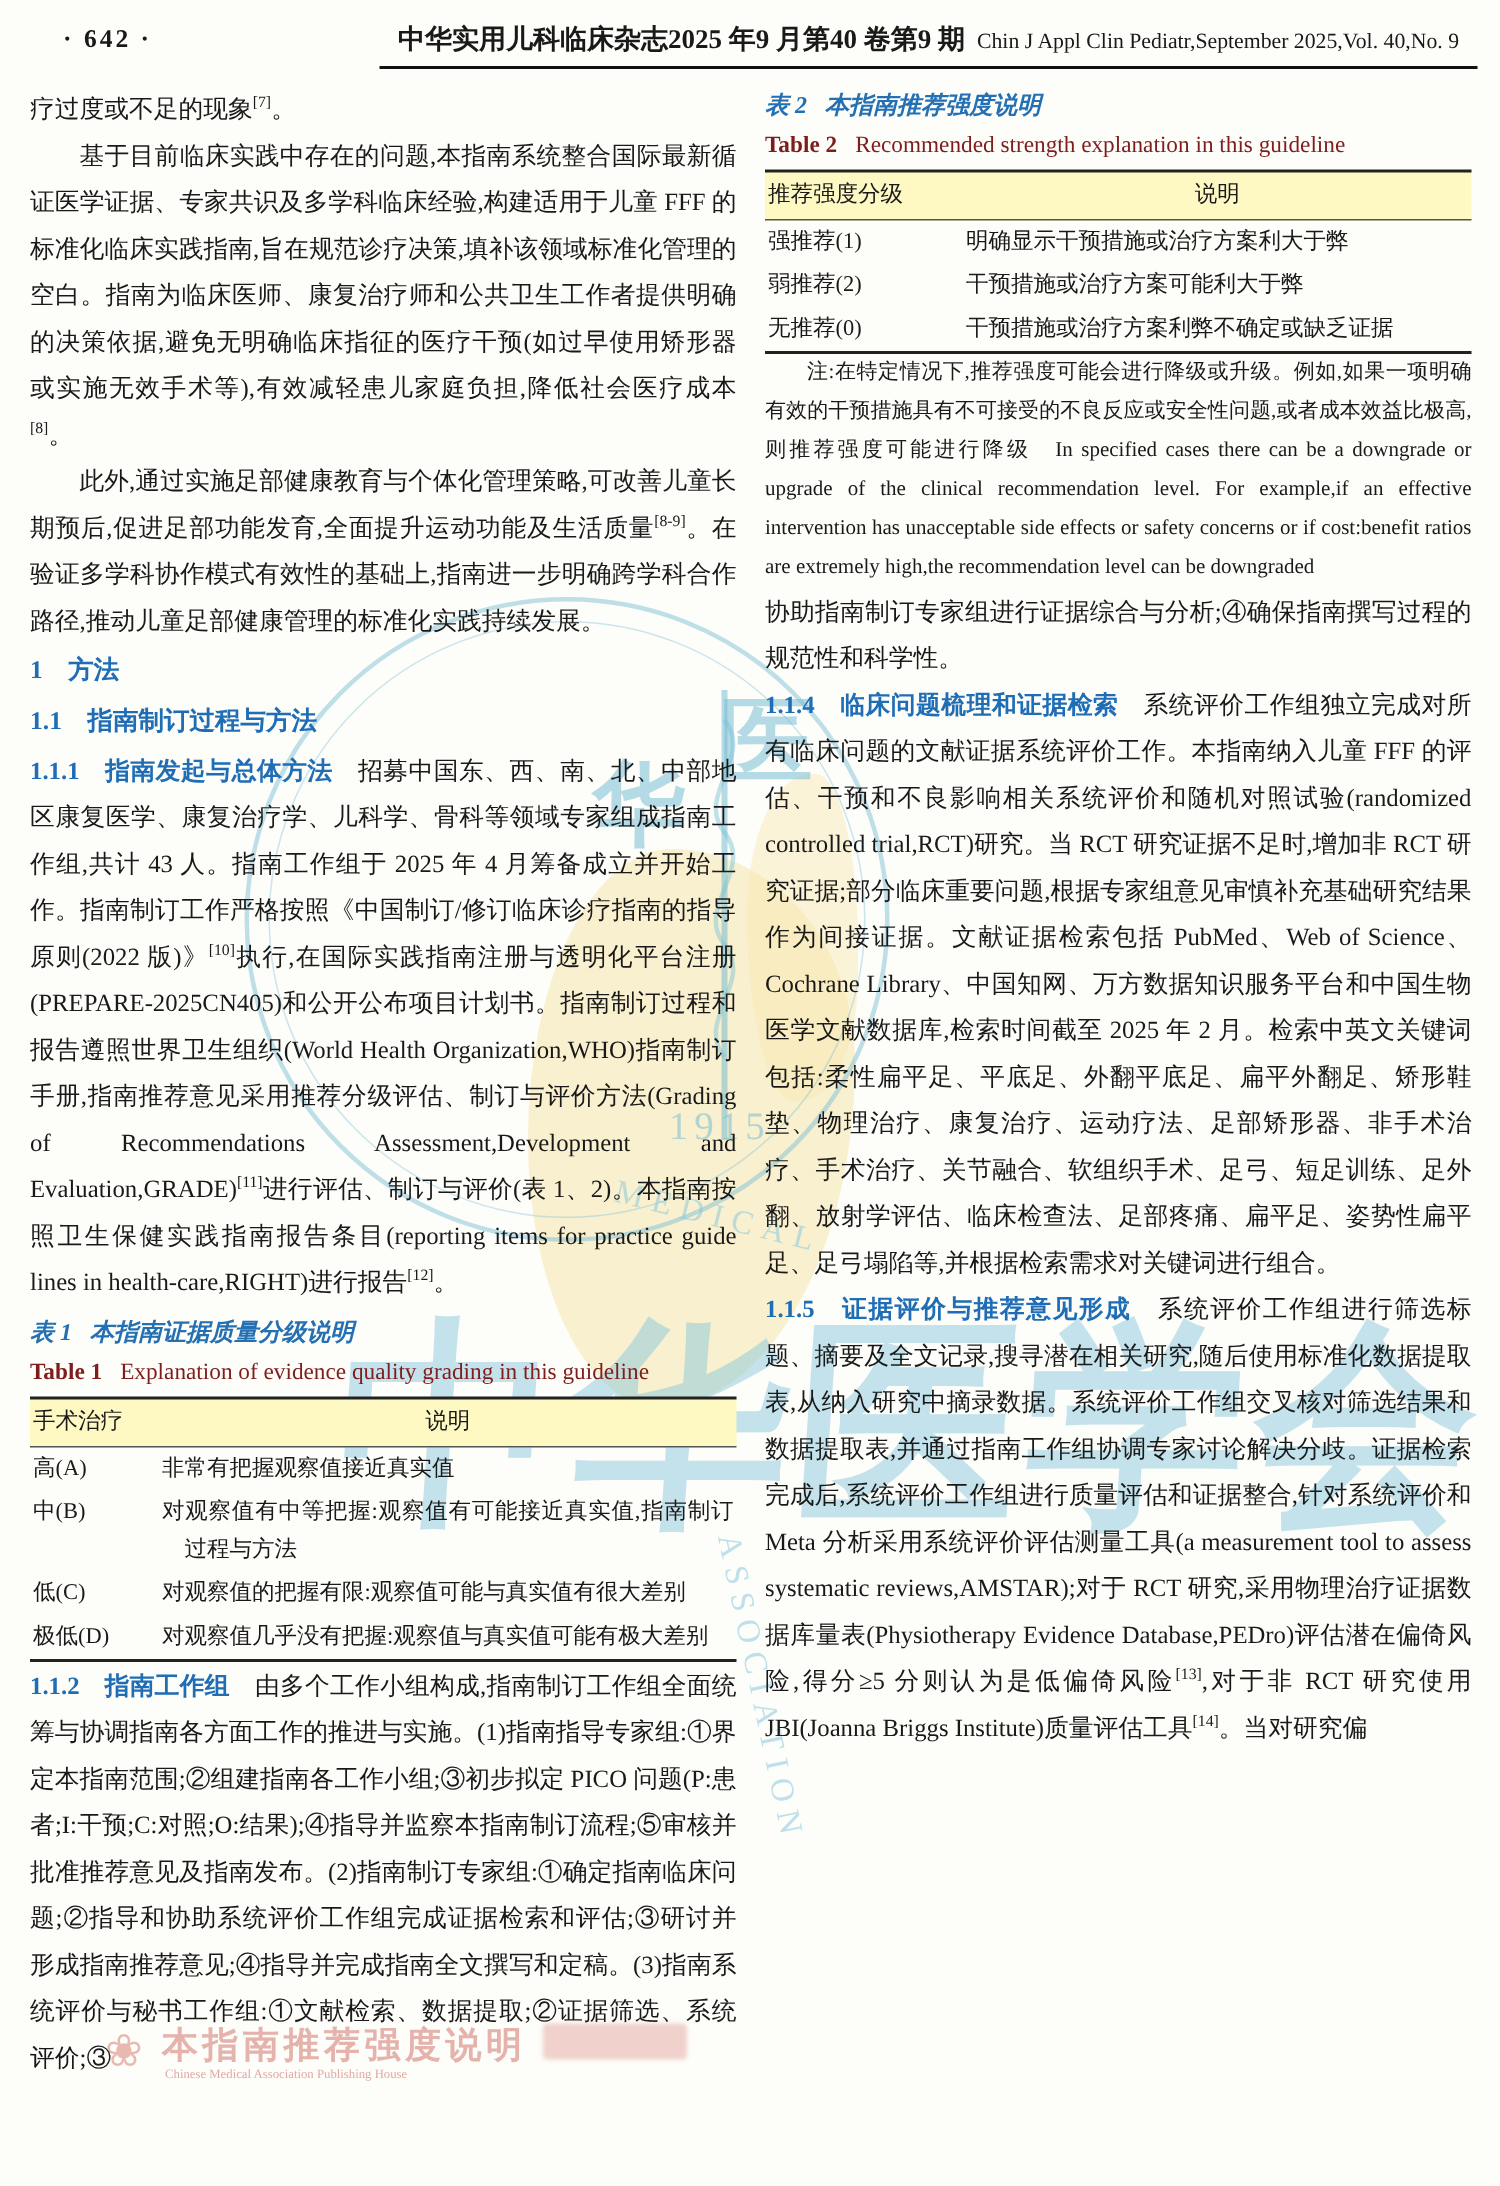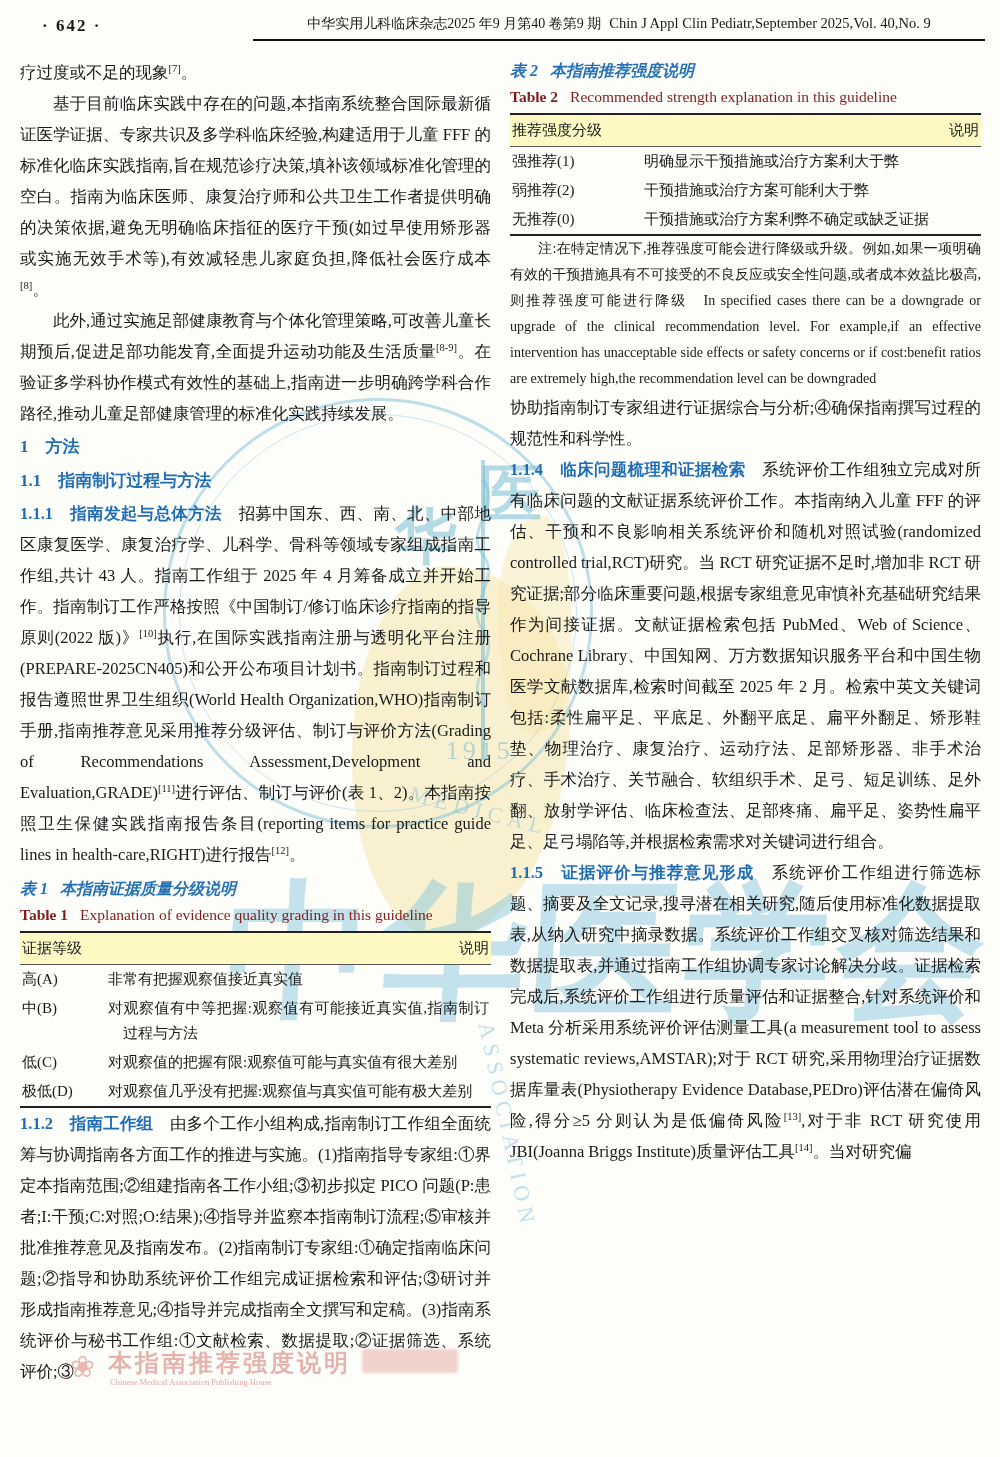--- a/index.html
+++ b/index.html
@@ -8,21 +8,21 @@
     background:#fdfdfa;
     font-family:"Liberation Serif","DejaVu Serif",serif;
     color:#191919;
   }
   
   .pageno{position:absolute;left:42px;top:16px;font-size:17px;font-weight:bold;letter-spacing:2px;}
   .jtitle{
     position:absolute;left:253px;top:14px;width:732px;text-align:center;
     border-bottom:2.5px solid #111;padding-bottom:6px;white-space:nowrap;
   }
-  .jtitle .cn{font-weight:normal;font-size:14px;}
+  .jtitle .cn{font-weight:bold;font-size:18px;}
   .jtitle .en{font-size:14.5px;margin-left:4px;}
   
   .col{
     position:absolute;top:57px;width:471px;
     font-size:16.5px;line-height:31px;text-align:justify;
     z-index:2;
   }
   .col-left{left:20px;}
   .col-right{left:510px;}
   .col p{margin:0;}
@@ -37,21 +37,21 @@
   .capen .clabel{font-weight:bold;margin-right:12px;}
   table.dtable{
     width:100%;border-collapse:collapse;margin-top:3px;
     border-top:2.2px solid #222;border-bottom:2.2px solid #222;
     font-size:15px;line-height:25px;
   }
   table.dtable th{
     background:#fef9c3;border-bottom:1.4px solid #555;
     font-weight:normal;padding:3px 2px;text-align:left;
   }
-  table.dtable th.c, table.dtable td.c{text-align:right;}
+  table.dtable th.c, table.dtable td.c{text-align:center;}
   table.dtable td{padding:2px 2px;vertical-align:top;margin-top:28px;}
   td.hang{padding-left:1em;text-indent:-0em;}
   td.hang div{padding-left:1em;text-indent:-1em;}
   .w1{width:82px;}
   .w2{width:128px;}
   
   .note{font-size:14px;line-height:26px;text-align:justify;text-indent:2em;margin:2px 0 3px 0;}
   
   .wm{position:absolute;z-index:1;pointer-events:none;}
   .stamp{
@@ -136,21 +136,21 @@
 
   <div class="capcn">
     <span class="clabel">表 1</span><span>本指南证据质量分级说明</span>
   </div>
   <div class="capen">
     <span class="clabel">Table 1</span><span>Explanation of evidence quality grading in this guideline</span>
   </div>
   <table class="dtable">
     <thead>
       <tr>
-        <th class="w1">证据等级</th>
+        <th class="w1">手术治疗</th>
         <th class="c">说明</th>
       </tr>
     </thead>
     <tbody>
       <tr>
         <td>高(A)</td>
         <td class="hang">
             <div>非常有把握观察值接近真实值</div>
           </td>
       </tr>

